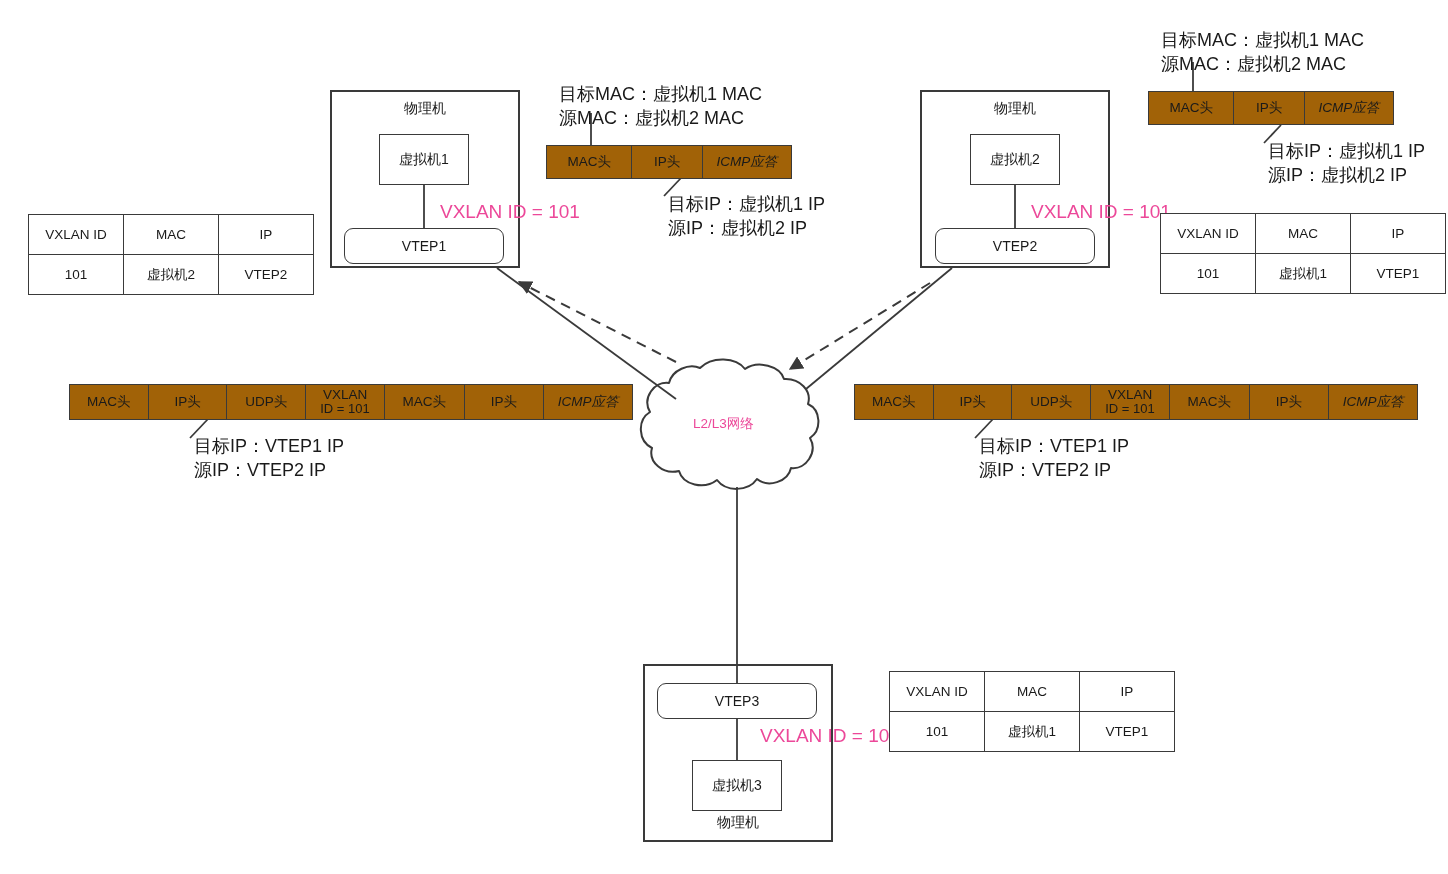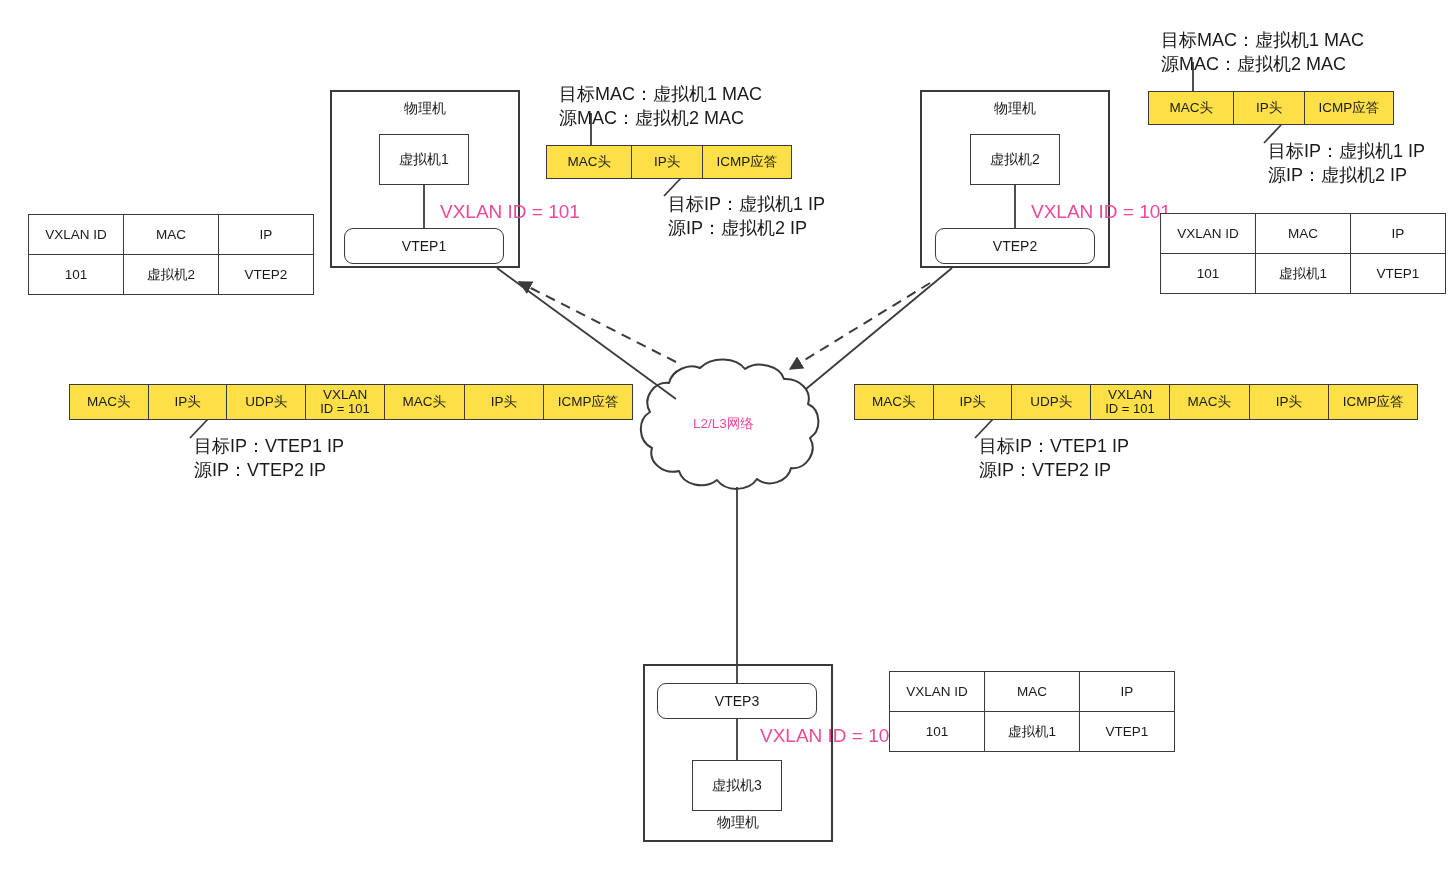--- a/index.html
+++ b/index.html
@@ -66,36 +66,36 @@
     font-size: 19px;
     white-space: nowrap;
     color: #ec4899;
   }
 
   
   .packet {
     position: absolute;
     display: flex;
     border: 1.6px solid #3a3a3a;
-    background: #fde047;
+    background: #a16207;
     box-sizing: border-box;
   }
   .packet .cell {
     border-right: 1.6px solid #3a3a3a;
     box-sizing: border-box;
     display: flex;
     flex-direction: column;
     align-items: center;
     justify-content: center;
     font-size: 13.5px;
     line-height: 1.15;
     text-align: center;
     white-space: nowrap;
   }
-  .packet .cell:last-child { border-right: none; }
+  .packet .cell:last-child { border-right: none; font-style: italic; }
   .cell .l2 { font-size: 13px; }
 
   
   .anno {
     position: absolute;
     font-size: 18px;
     line-height: 1.35;
     white-space: nowrap;
     color: #1a1a1a;
   }

